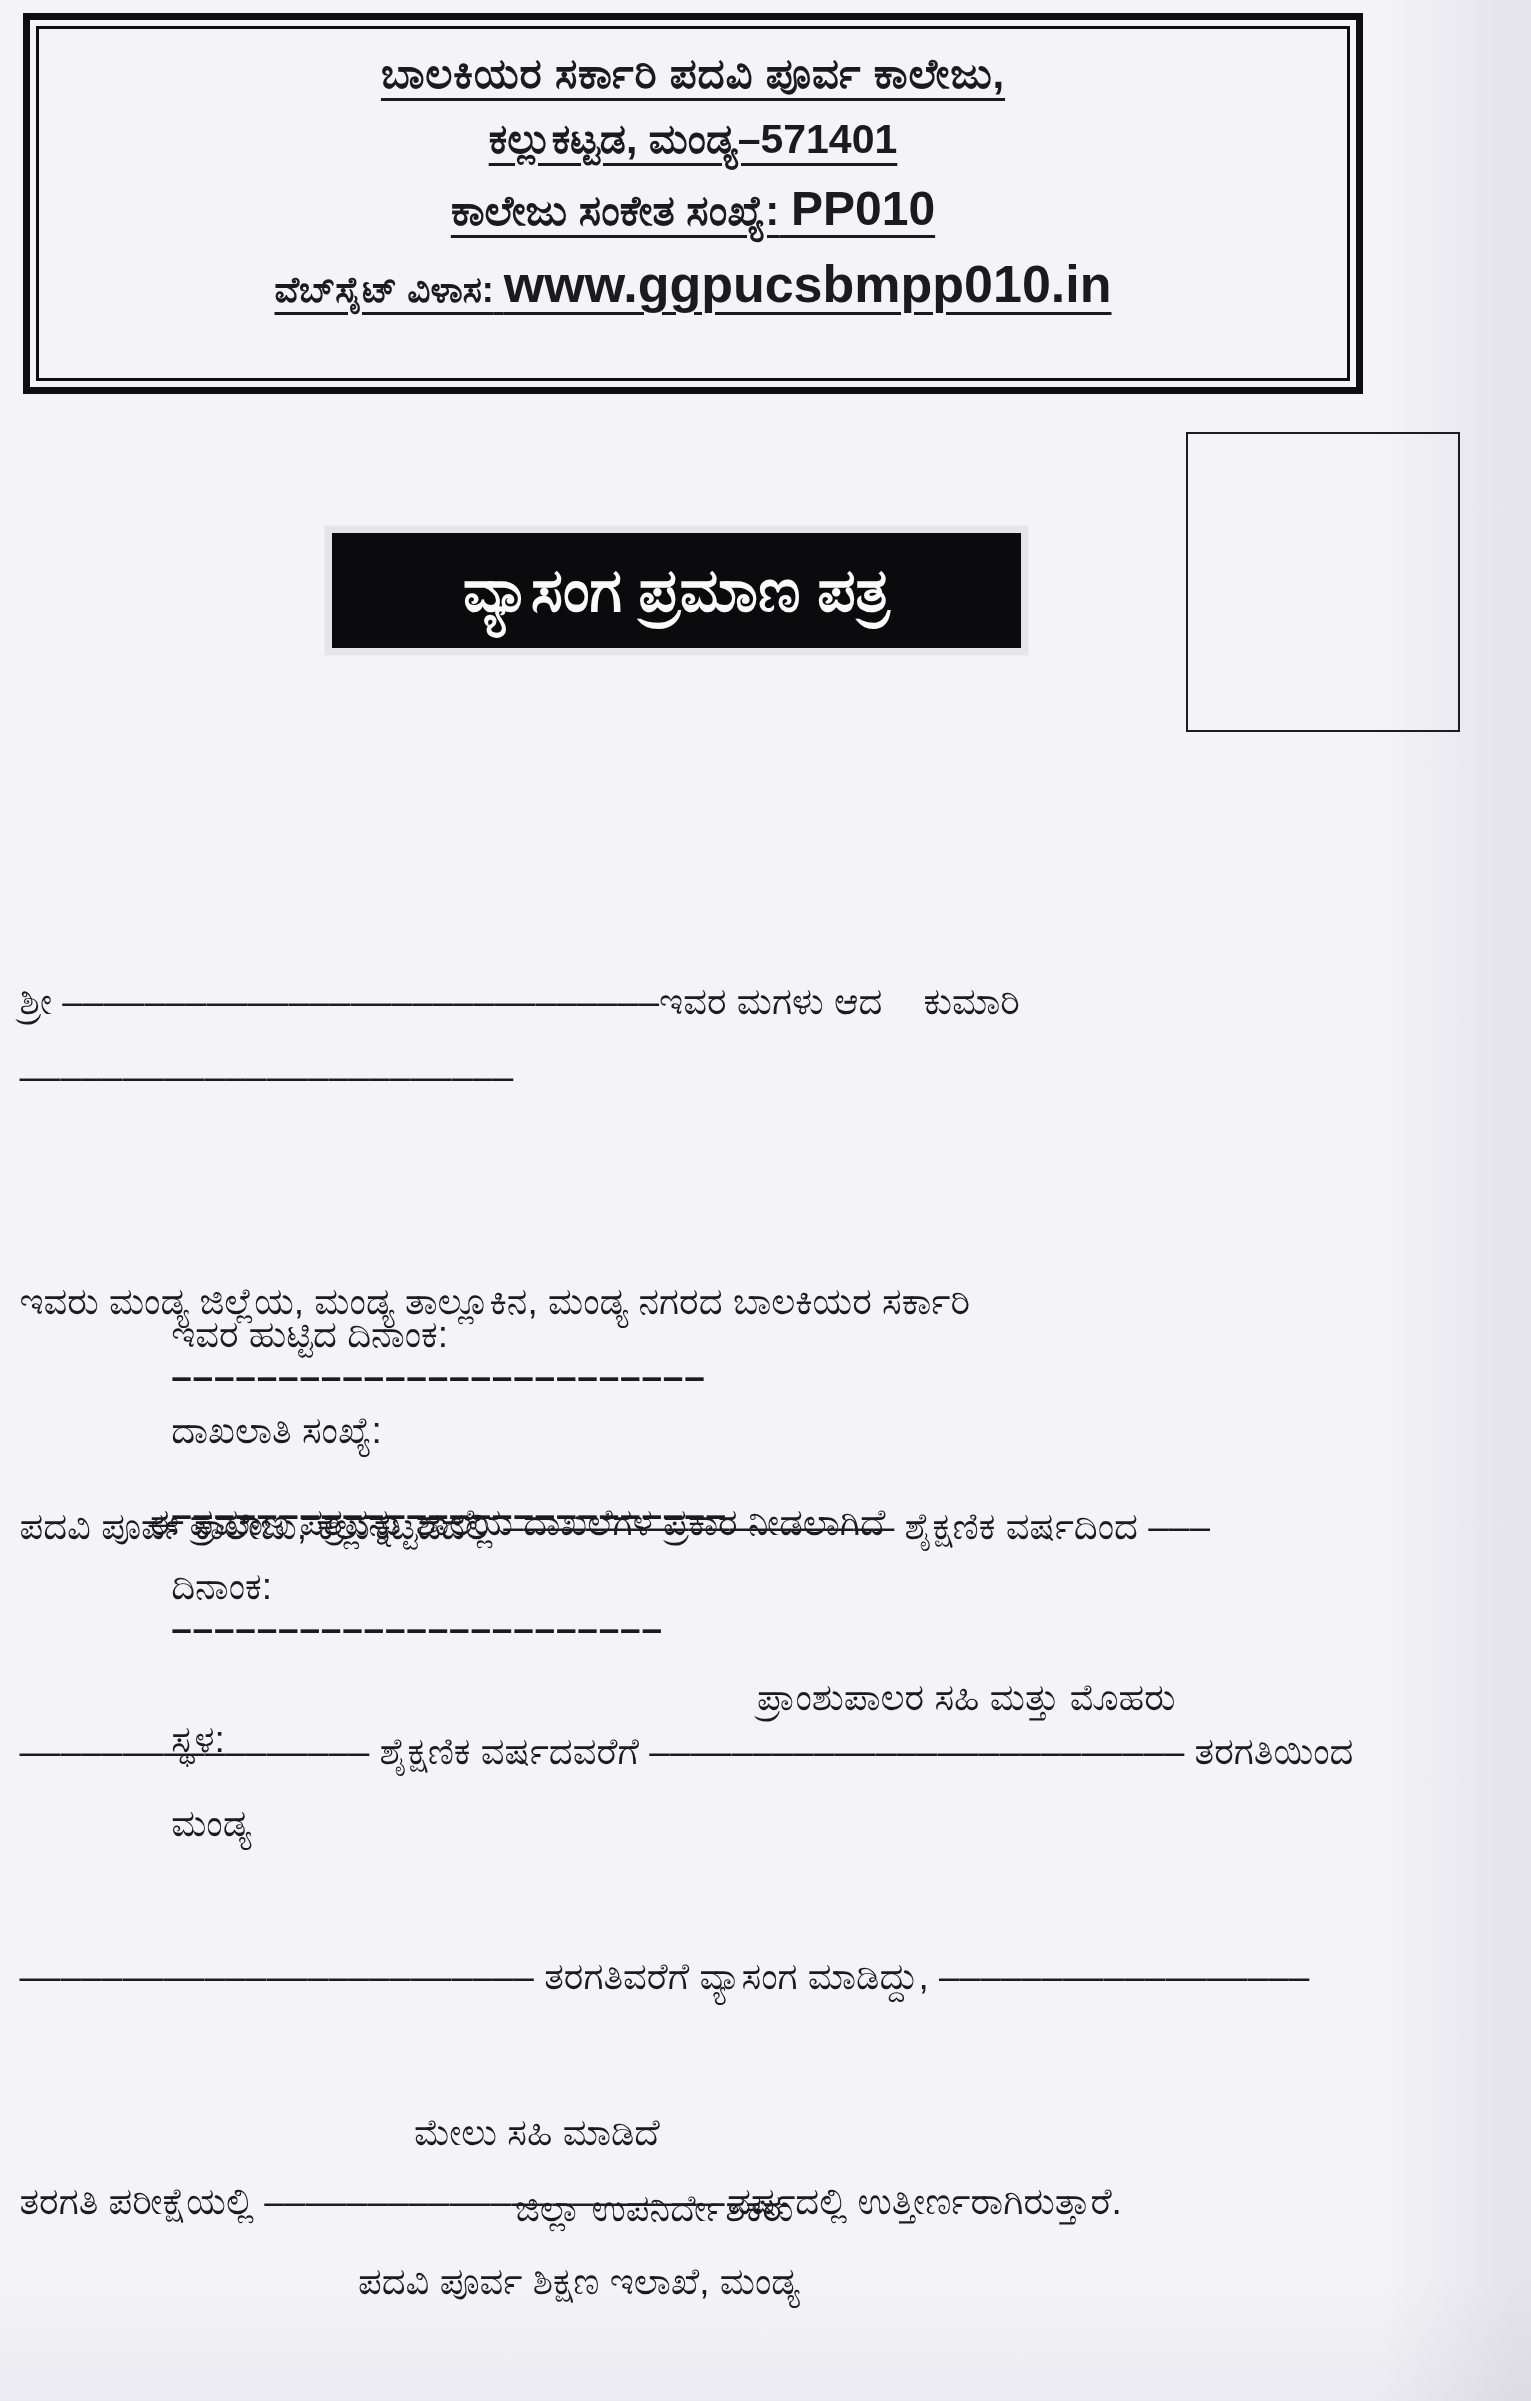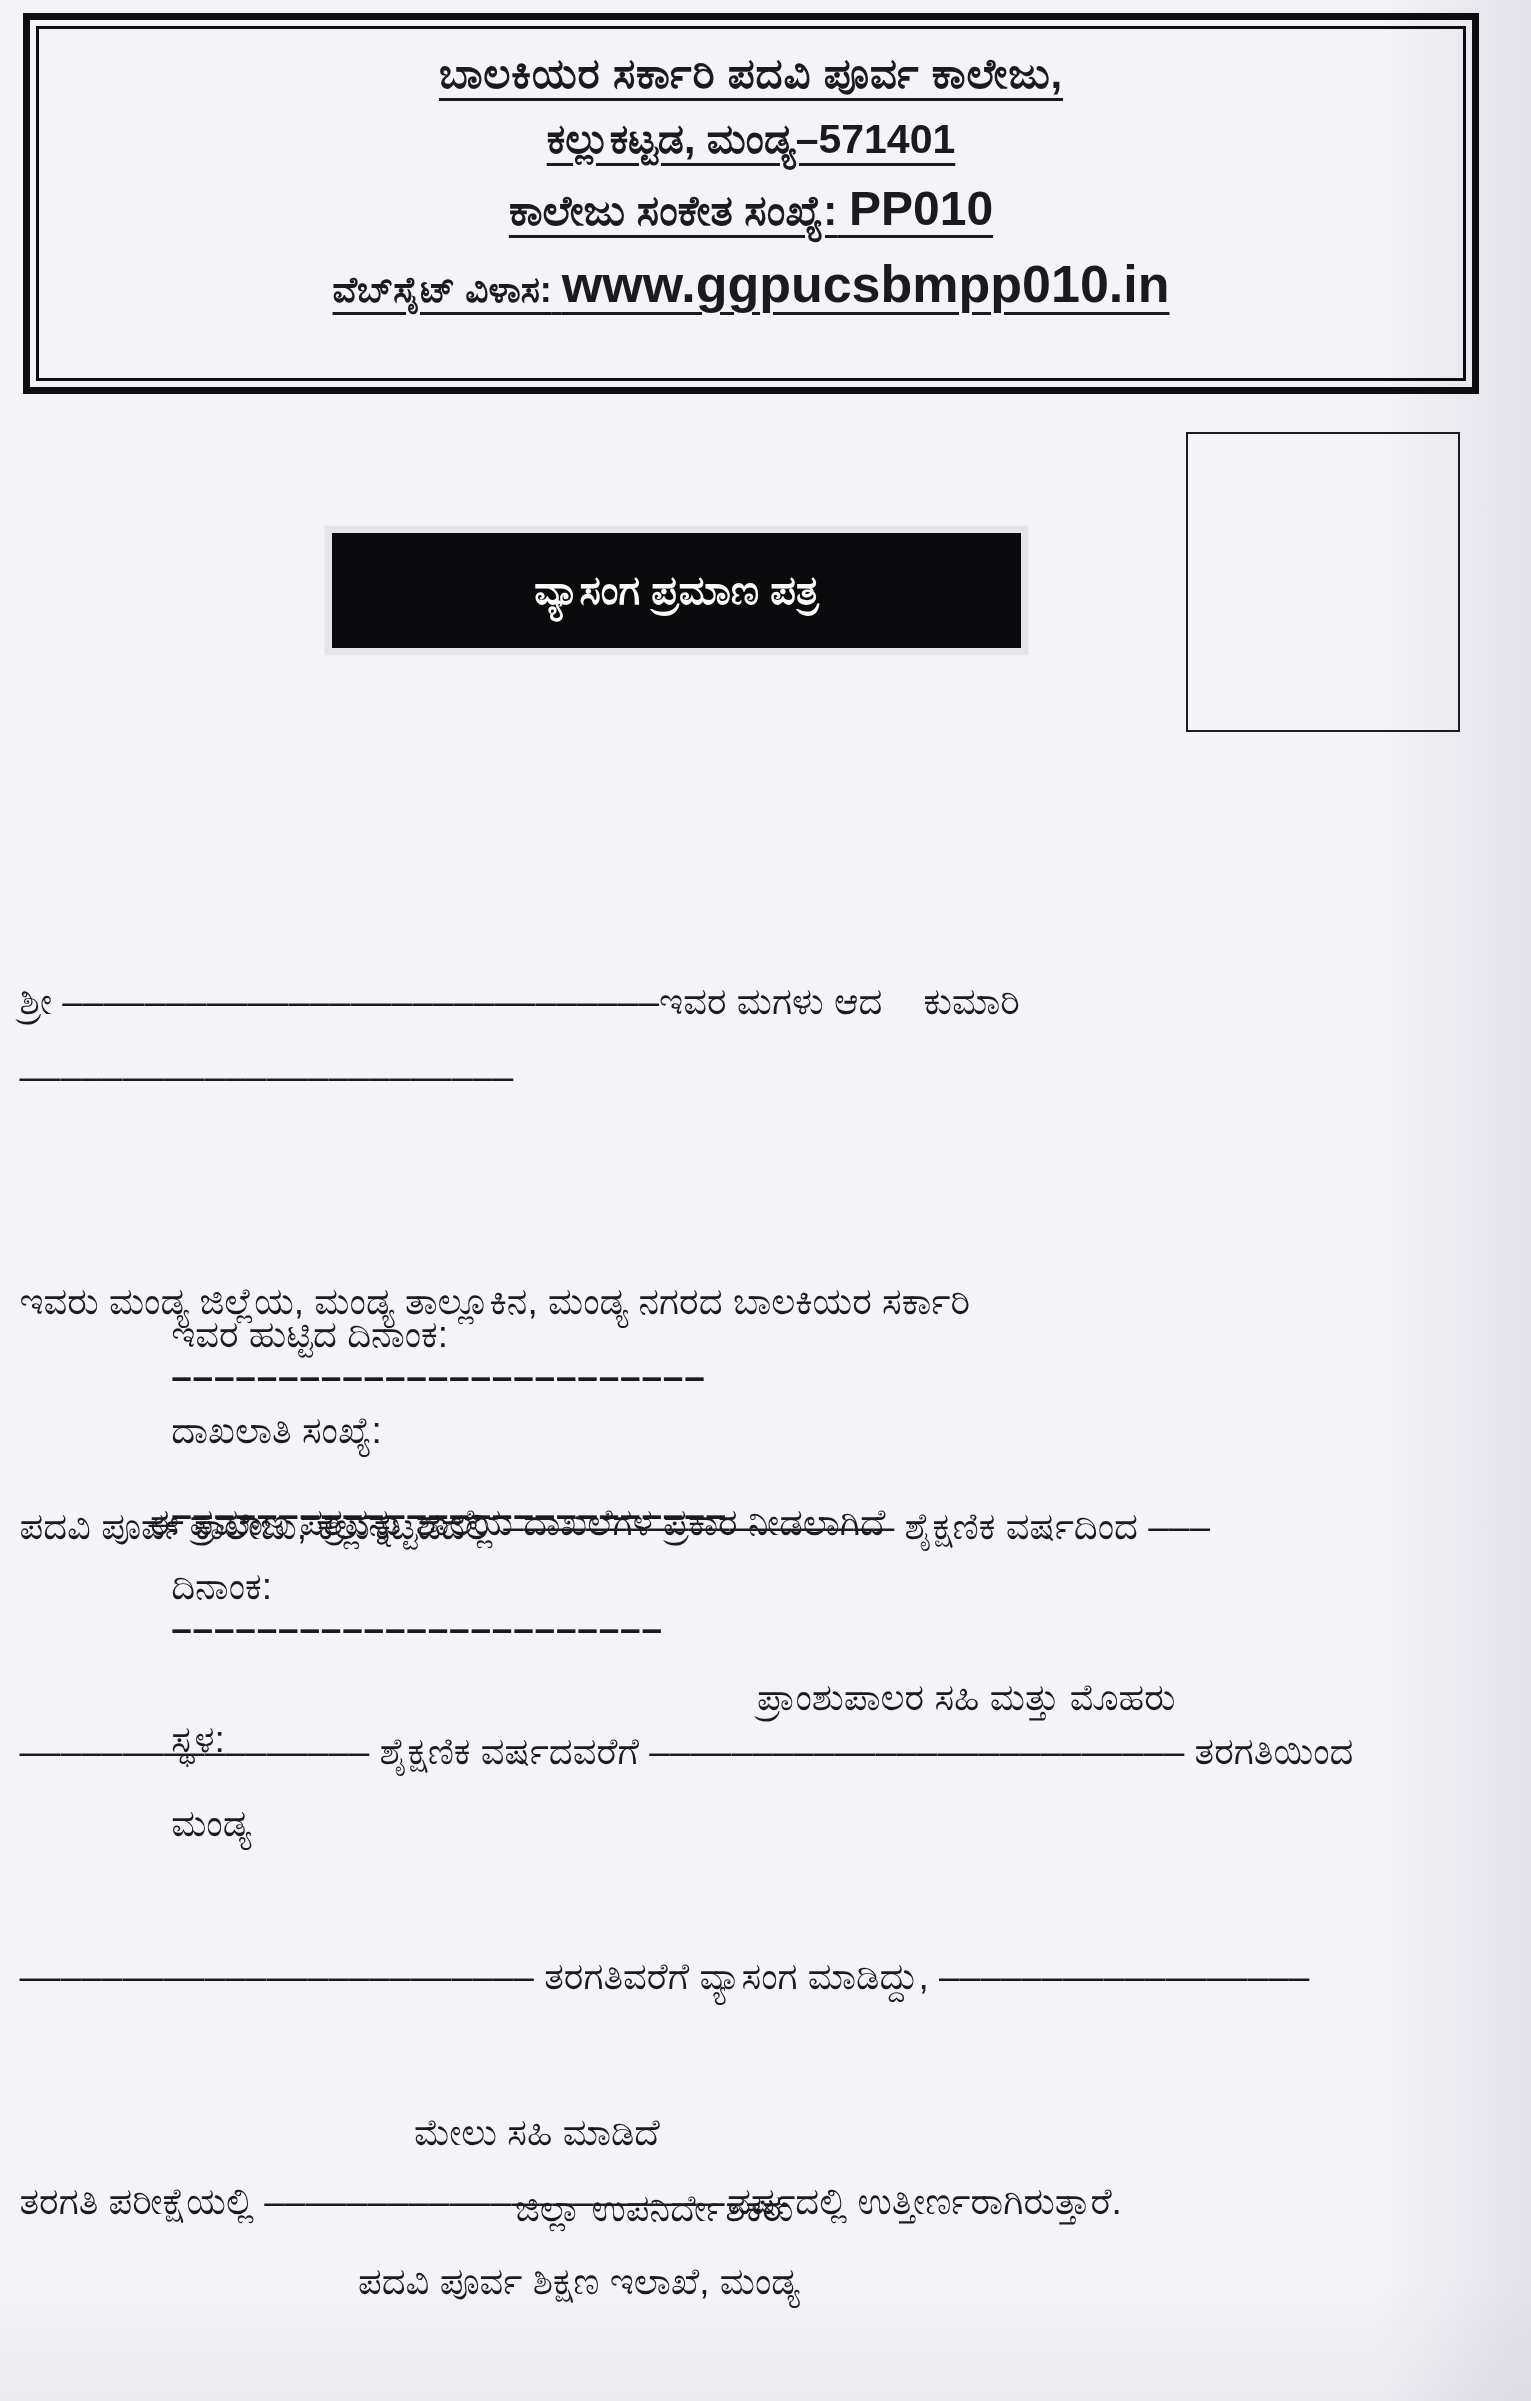--- a/index.html
+++ b/index.html
@@ -17,21 +17,21 @@
     color: #1b1b1e;
     background:
       linear-gradient(to right, rgba(0,0,0,0) 90%, rgba(90,90,110,0.10) 99%),
       linear-gradient(to bottom, rgba(0,0,0,0) 95%, rgba(90,90,110,0.06) 100%),
       #f4f3f8;
   }
   
   .header-box {
     position: absolute;
     left: 23px; top: 13px;
-    width: 1456px; height: 381px;
+    width: 1340px; height: 381px;
     box-sizing: border-box;
     border: 7.3px solid #0e0e12;
     padding: 5.7px;
   }
   .header-box .inner {
     box-sizing: border-box;
     width: 100%; height: 100%;
     border: 3.3px solid #0e0e12;
     text-align: center;
     padding-top: 21px;
@@ -48,21 +48,21 @@
   .h-line3 .latin { font-size: 48px; }
   .h-line4 { font-size: 36px; }
   .h-line4 .latin { font-size: 52px; }
   
   .title-bar {
     position: absolute;
     left: 332px; top: 533px;
     width: 689px; height: 115px;
     background: #0b0b0d;
     color: #fafafa;
-    font-size: 40px;
+    font-size: 60px;
     font-weight: bold;
     text-align: center;
     line-height: 115px;
     box-shadow: 0 0 0 7.3px rgba(120,120,140,0.12);
     white-space: nowrap;
   }
   
   .photo-box {
     position: absolute;
     left: 1186px; top: 432px;

